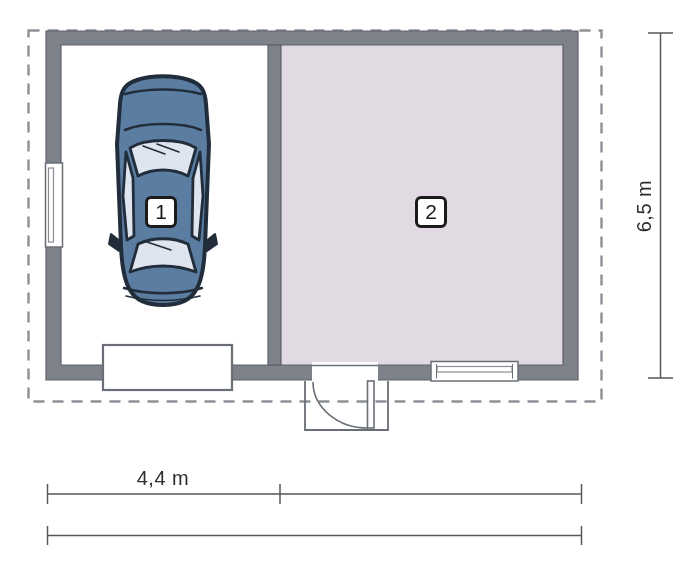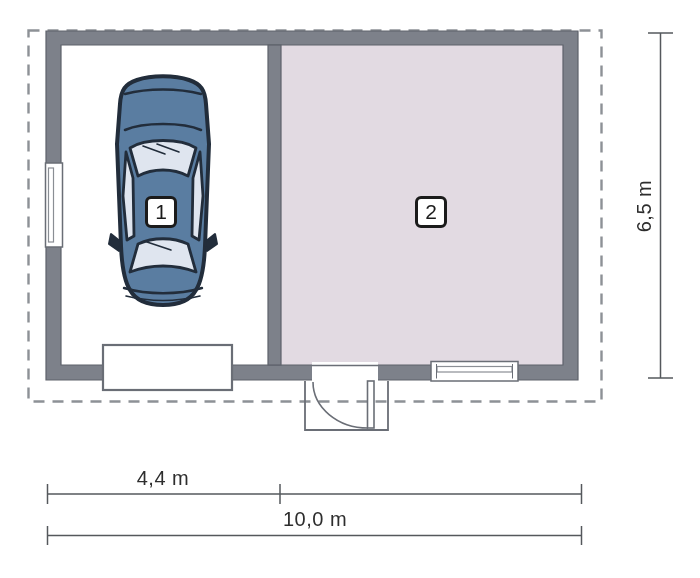--- a/index.html
+++ b/index.html
@@ -98,15 +98,14 @@
       <line class="dim" x1="47.5" y1="535.5" x2="581.5" y2="535.5"></line>
       <line class="dim" x1="47.5" y1="526" x2="47.5" y2="545"></line>
       <line class="dim" x1="581.5" y1="526" x2="581.5" y2="545"></line>
     </g>
   </svg>
 
   <div class="room-label" style="left:145px;top:196px;">1</div>
   <div class="room-label" style="left:415px;top:196px;">2</div>
 
   <div class="dim-label" style="left:93px;top:467px;width:140px;text-align:center;">4,4 m</div>
-  <div class="dim-label" style="left:245px;top:508px;width:140px;">10,0 m</div>
   <div class="dim-label vertical" style="left:593px;top:194px;width:104px;height:24px;">6,5 m</div>
 </div>
 
 </body></html>

